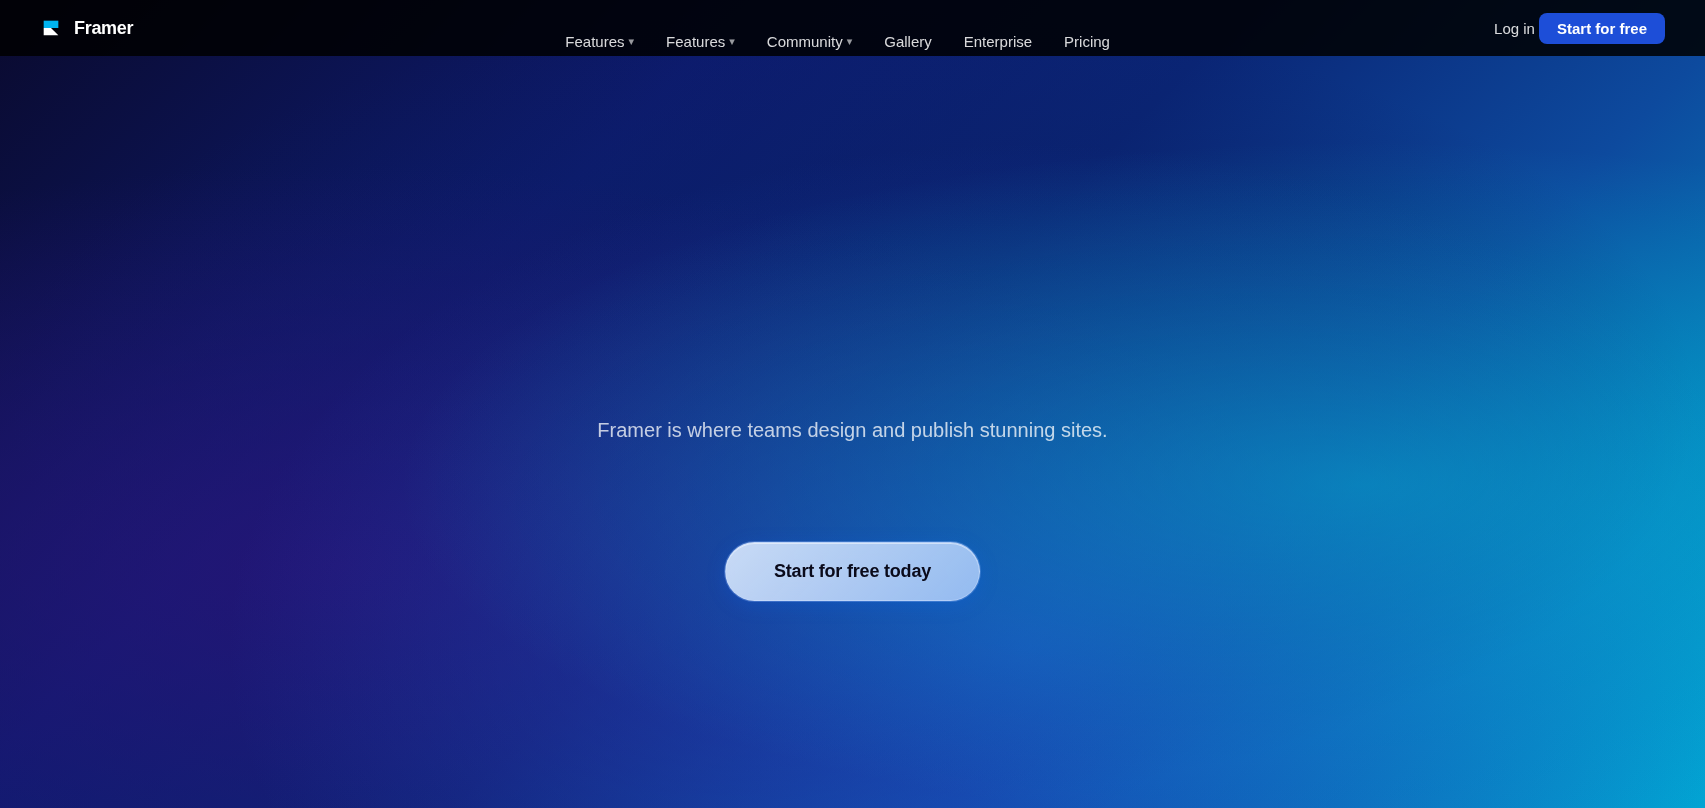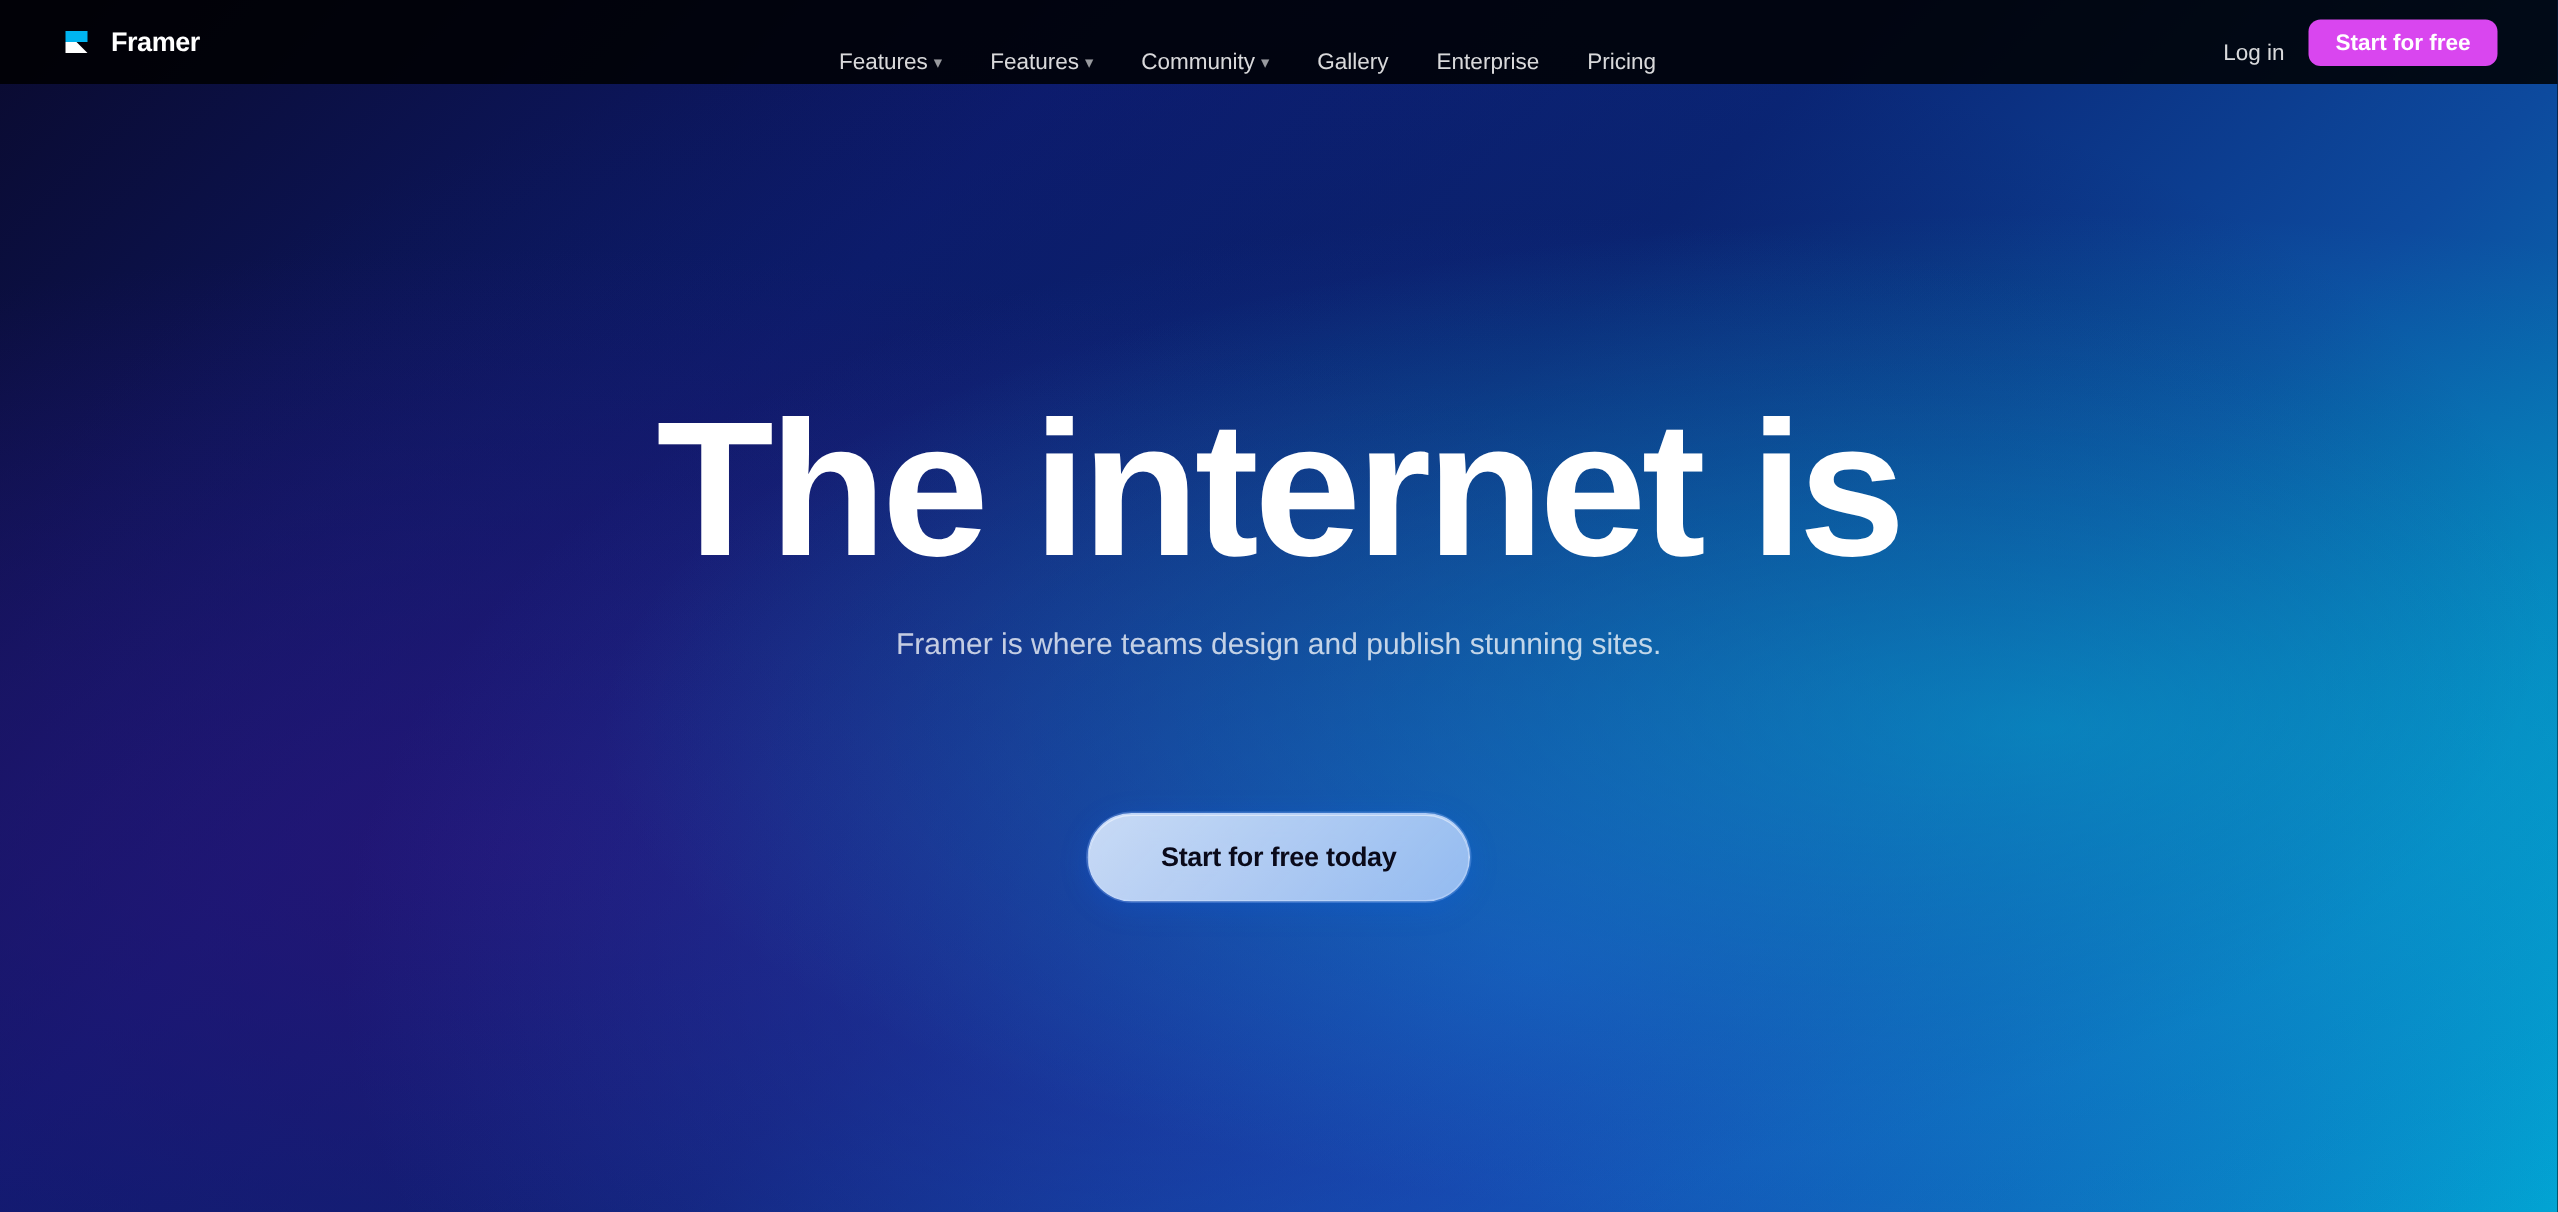--- a/index.html
+++ b/index.html
@@ -74,35 +74,35 @@
       text-decoration: none;
     }
 
     .chevron {
       font-size: 11px;
       opacity: 0.7;
     }
 
     .nav-right {
       display: flex;
-      align-items: flex-end;
-      gap: 16px;
+      align-items: center;
+      gap: 4px;
       margin-left: auto;
     }
 
     .login-btn {
       color: rgba(255,255,255,0.85);
       font-size: 15px;
       font-weight: 400;
       cursor: pointer;
       text-decoration: none;
     }
 
     .start-free-btn {
-      background: #d946ef;
+      background: #1d4ed8;
       color: #fff;
       font-size: 15px;
       font-weight: 600;
       padding: 7px 18px;
       border-radius: 8px;
       cursor: pointer;
       border: none;
       white-space: nowrap;
     }
 
@@ -203,17 +203,17 @@
   </div>
 
   <div class="nav-right">
     <a class="login-btn" href="#">Log in</a>
     <button class="start-free-btn">Start for free</button>
   </div>
 </nav>
 
 <div class="hero">
   <h1 class="hero-title">
-    <span>The internet is</span><br>
+    <br>
   </h1>
   <p class="hero-subtitle">Framer is where teams design and publish stunning sites.</p>
   <button class="hero-cta">Start for free today</button>
 </div>
 
 </body></html>

